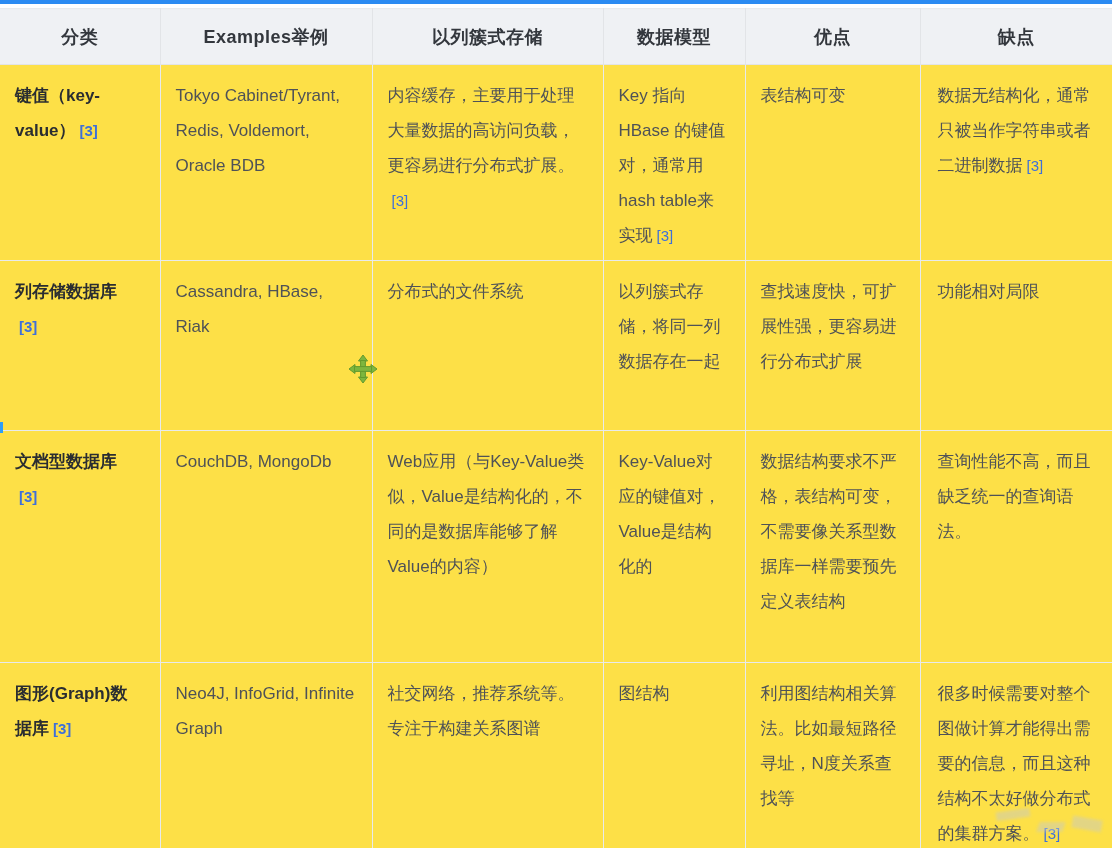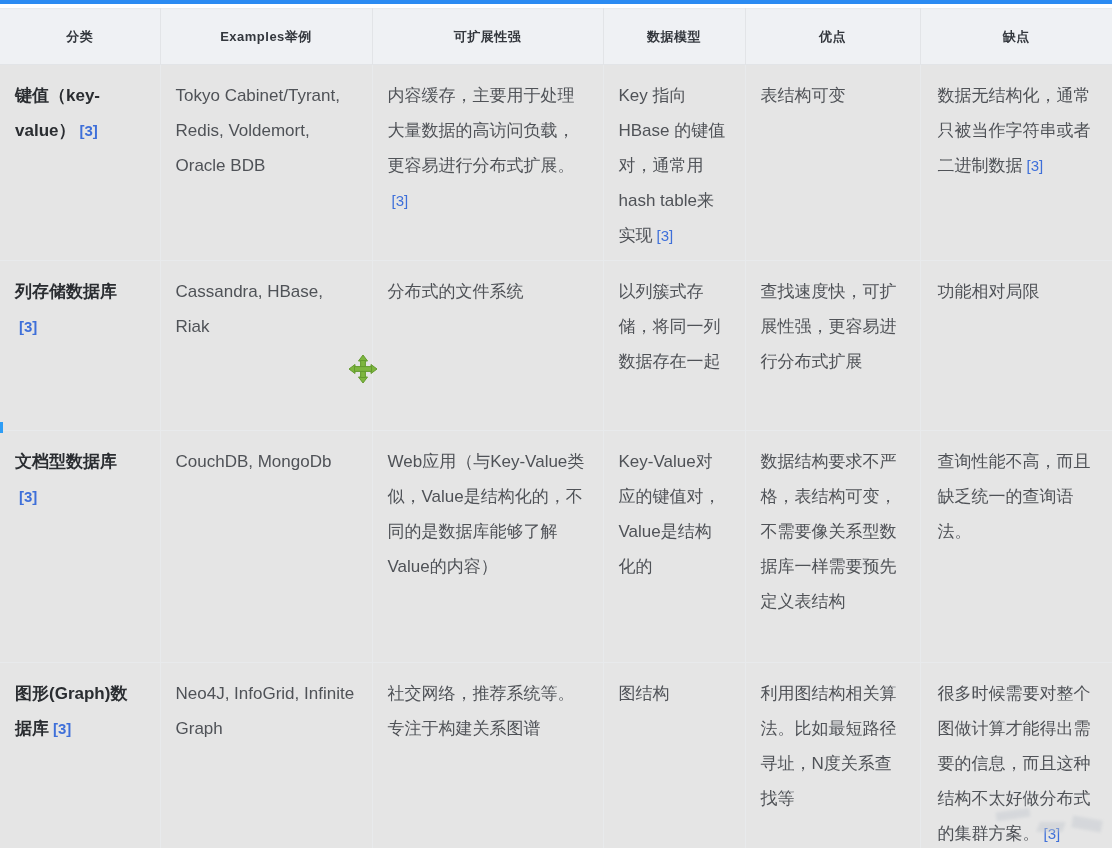--- a/index.html
+++ b/index.html
@@ -14,28 +14,28 @@
   }
   .table-wrap{position:absolute;left:0;top:8px;width:1112px;}
   table.db-table{
     border-collapse:collapse;table-layout:fixed;width:1112px;
     border-top:1px solid #e9ebed;
   }
   col.c1{width:160px}col.c2{width:212px}col.c3{width:231px}
   col.c4{width:142px}col.c5{width:175px}col.c6{width:192px}
   thead tr{height:56px;}
   thead th{
-    background:#eff1f4;color:#33373d;font-size:13px;font-weight:bold;
+    background:#eff1f4;color:#33373d;font-size:18px;font-weight:bold;
     text-align:center;vertical-align:middle;
     border-right:1px solid #e2e4e7;border-bottom:1px solid #e2e4e7;
     letter-spacing:.5px;
   }
   thead th:last-child{border-right:none;}
   tbody td{
-    background:#e5e5e5;color:#4f5257;font-size:17px;line-height:35px;
+    background:#fde047;color:#4f5257;font-size:17px;line-height:35px;
     vertical-align:top;text-align:left;
     padding:13px 16px 0 15px;
     border-right:1px solid #e8eaec;border-bottom:1px solid #e8eaec;
     word-break:break-word;
   }
   tbody td:last-child{border-right:none;padding-left:17px;}
   tr.row-1{height:196px;}
   tr.row-2{height:170px;}
   tr.row-3{height:232px;}
   tr.row-4{height:200px;}
@@ -68,21 +68,21 @@
         <col class="c2">
         <col class="c3">
         <col class="c4">
         <col class="c5">
         <col class="c6">
   </colgroup>
   <thead>
     <tr>
       <th>分类</th>
       <th>Examples举例</th>
-      <th>可扩展性强</th>
+      <th>以列簇式存储</th>
       <th>数据模型</th>
       <th>优点</th>
       <th>缺点</th>
     </tr>
   </thead>
   <tbody>
     <tr class="row-1">
       <td class="col-cat"><span class="cell-text">键值（key-value）</span><a class="cite">[3]</a></td>
       <td><span class="cell-text">Tokyo Cabinet/Tyrant, Redis, Voldemort, Oracle BDB</span></td>
       <td><span class="cell-text">内容缓存，主要用于处理大量数据的高访问负载，更容易进行分布式扩展。</span><a class="cite">[3]</a></td>

